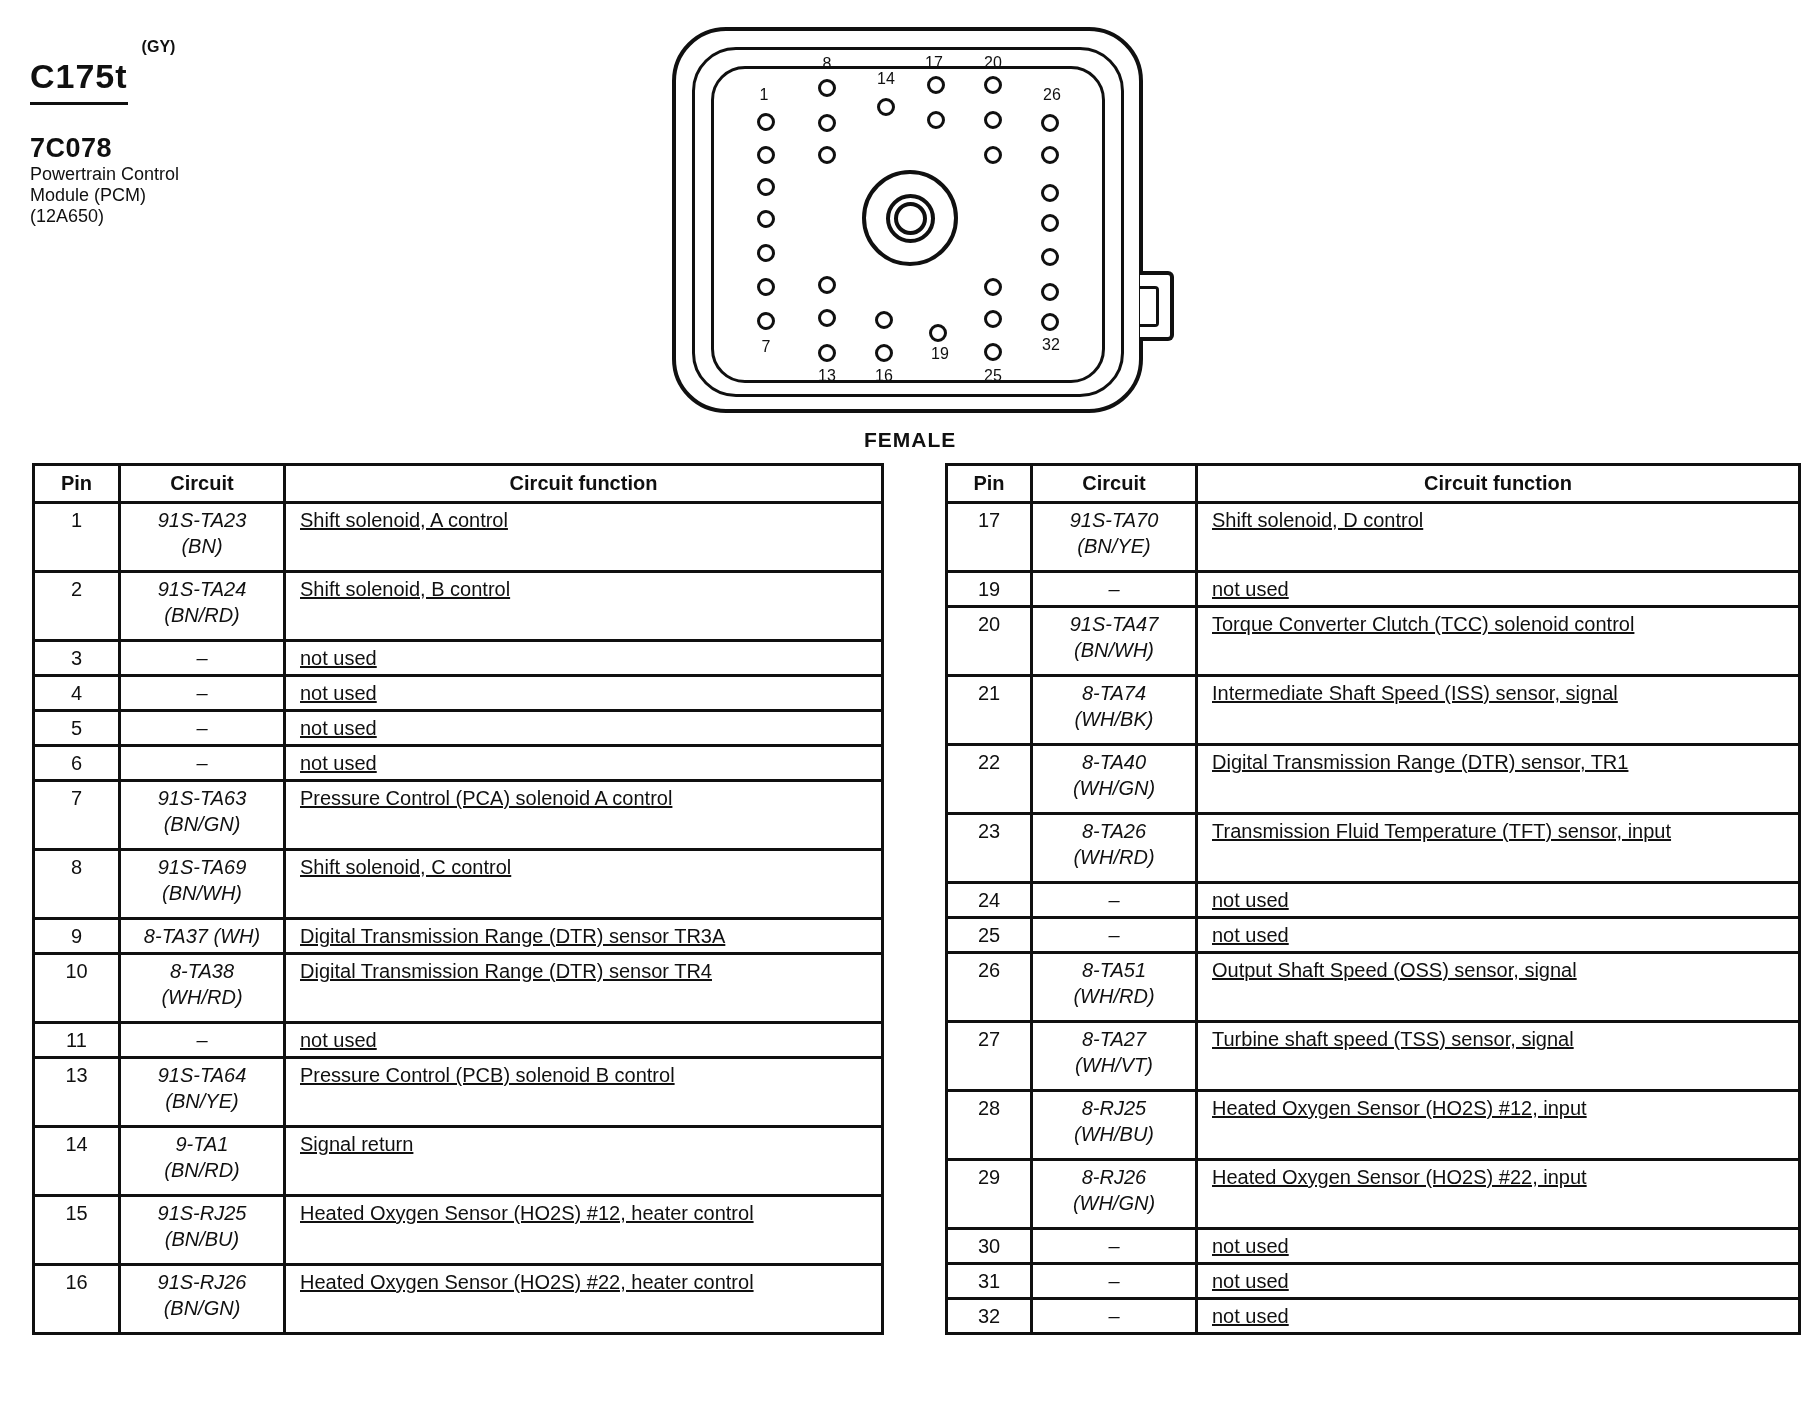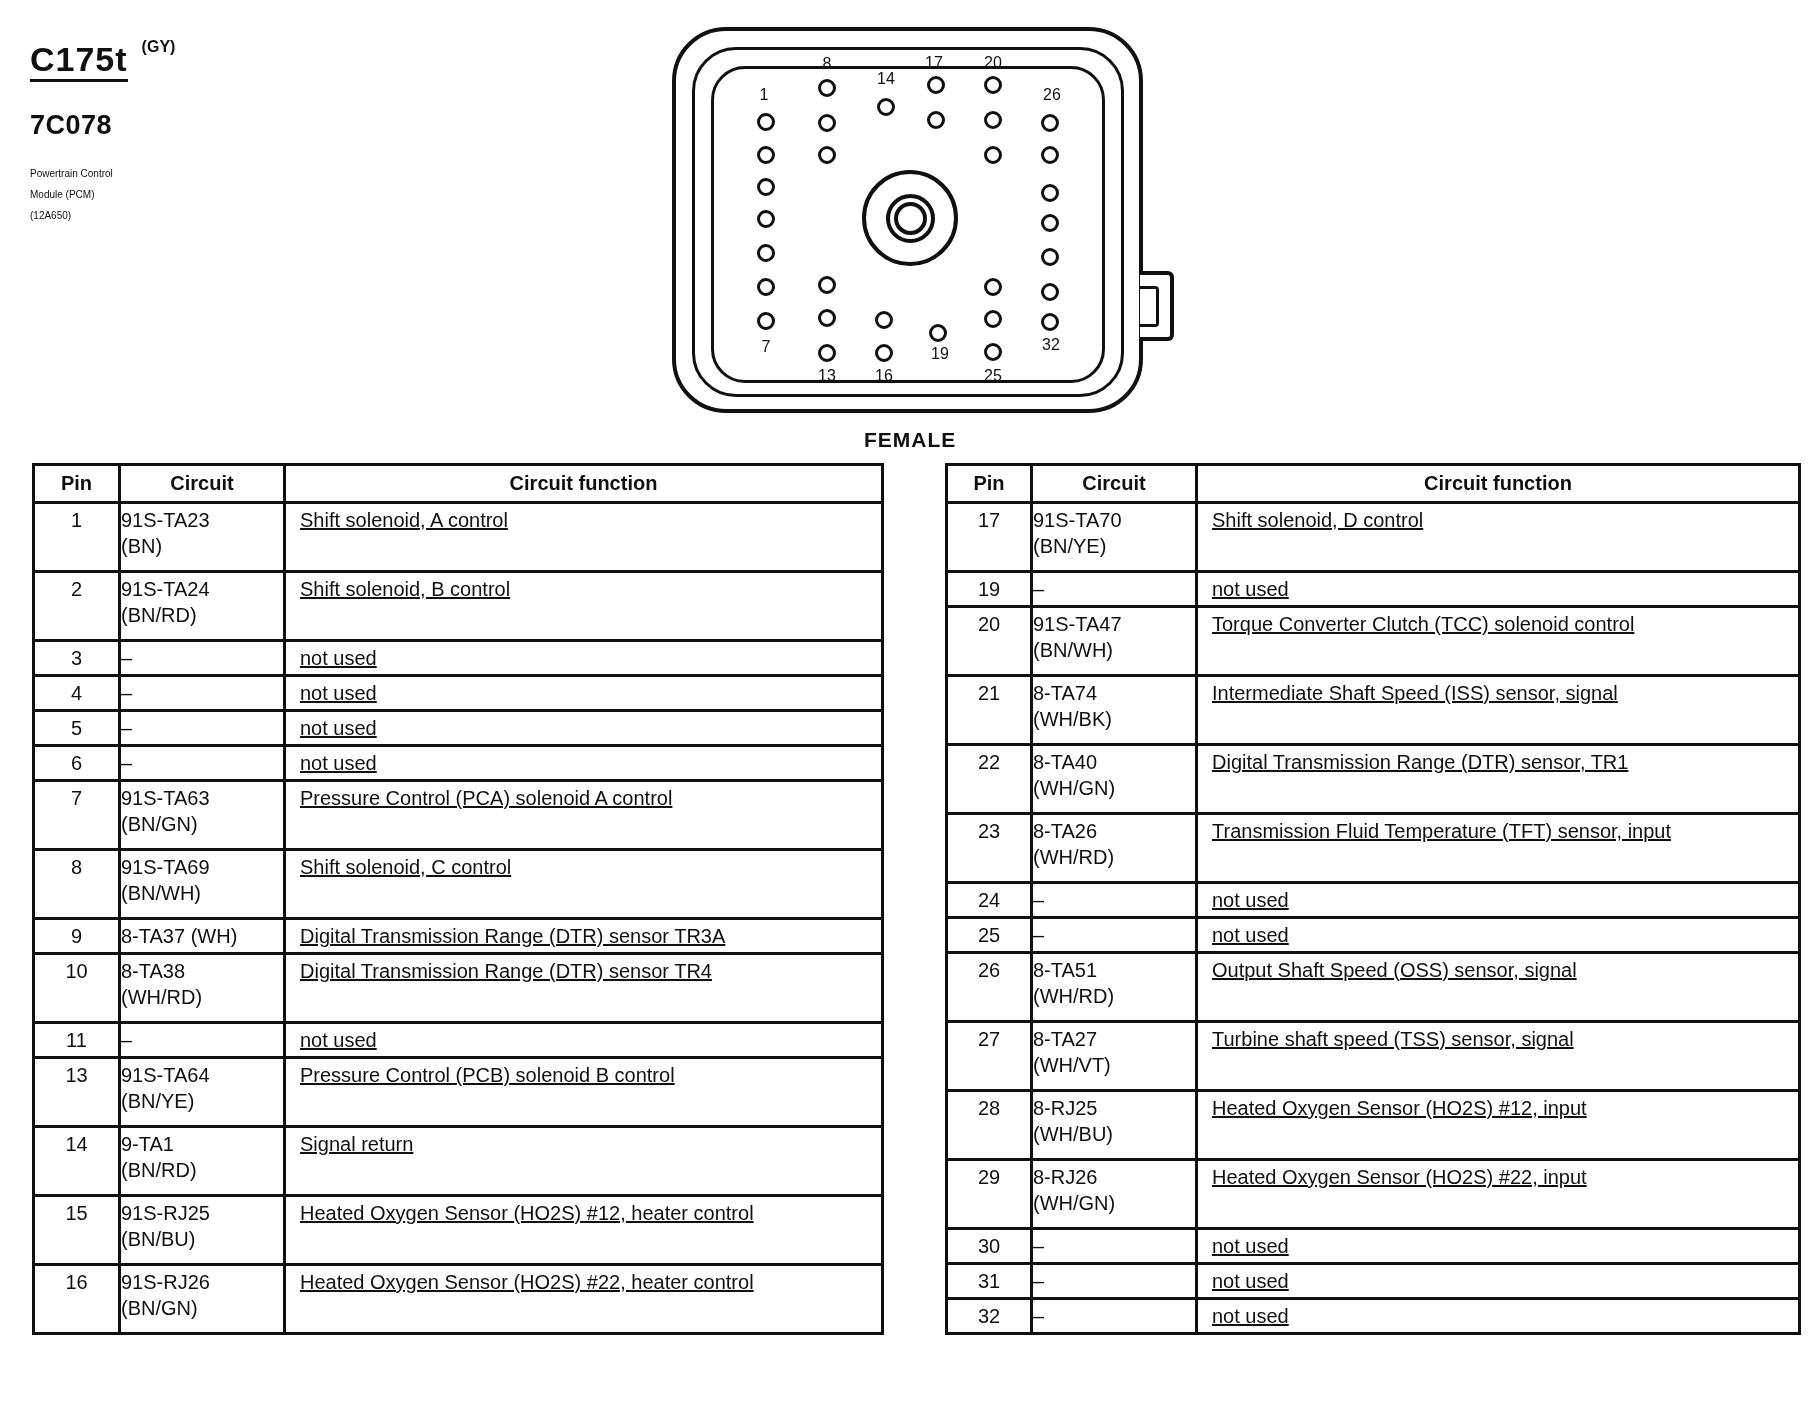--- a/index.html
+++ b/index.html
@@ -2,24 +2,24 @@
 <html><head>
 <meta charset="utf-8">
 <style>
   html,body{margin:0;padding:0;}
   body{
     width:1814px;height:1408px;position:relative;background:#ffffff;
     font-family:"Liberation Sans", sans-serif;color:#101010;overflow:hidden;
   }
   
   .title-block{position:absolute;left:30px;top:40px;}
-  .conn-id{font-size:34px;font-weight:700;letter-spacing:1px;border-bottom:3px solid #101010;display:inline-block;}
+  .conn-id{font-size:34px;font-weight:700;letter-spacing:1px;border-bottom:3px solid #101010;padding-bottom:6px;display:inline-block;margin-top:17px;}
   .conn-gy{font-size:16px;font-weight:700;vertical-align:top;position:relative;top:-2px;margin-left:14px;}
   .part-no{font-size:27px;font-weight:700;margin-top:28px;letter-spacing:0.5px;}
-  .component{font-size:10px;line-height:21px;margin-top:22px;}
+  .component{font-size:18px;line-height:21px;}
   
   .outline{position:absolute;border:4px solid #101010;background:transparent;box-sizing:border-box;}
   #conn-outer{left:672px;top:27px;width:471px;height:386px;border-radius:54px;}
   #conn-mid{left:692px;top:47px;width:432px;height:350px;border-width:3.5px;border-radius:44px;}
   #conn-inner{left:711px;top:66px;width:394px;height:317px;border-width:3.5px;border-radius:34px;}
   .tab{position:absolute;background:#ffffff;border:4px solid #101010;border-left:none;box-sizing:border-box;}
   #conn-tab-outer{left:1140px;top:271px;width:34px;height:70px;border-radius:0 6px 6px 0;}
   #conn-tab-inner{left:1140px;top:286px;width:19px;height:41px;border-width:3.5px;border-radius:0 4px 4px 0;}
   .ring{position:absolute;border:4px solid #101010;border-radius:50%;background:#ffffff;box-sizing:border-box;}
   #ring-outer{left:862px;top:170px;width:96px;height:96px;}
@@ -30,21 +30,21 @@
   .gender{position:absolute;left:864px;top:428px;font-size:21px;font-weight:700;letter-spacing:1px;}
   
   .pintable{position:absolute;border-collapse:collapse;table-layout:fixed;background:#ffffff;}
   #table-left{left:32px;top:463px;width:849px;}
   #table-right{left:945px;top:463px;width:853px;}
   .pintable th,.pintable td{border:3px solid #101010;vertical-align:top;font-size:20px;line-height:26px;padding:3px 0 0 0;overflow:hidden;}
   .pintable th{font-weight:700;height:31px;padding-top:4px;}
   .pintable tr.tall{height:69px;}
   .pintable tr.short{height:35px;}
   td.c-pin{text-align:center;}
-  td.c-cir{}
+  td.c-cir{text-align:center;font-style:italic;}
   td.c-fn{text-align:left;padding-left:14px;padding-right:6px;text-decoration:underline;}
 </style>
 </head>
 <body>
 
 <div class="title-block">
   <div>
     <span class="conn-id">C175t</span><span class="conn-gy">(GY)</span>
   </div>
   <div class="part-no">7C078</div>

